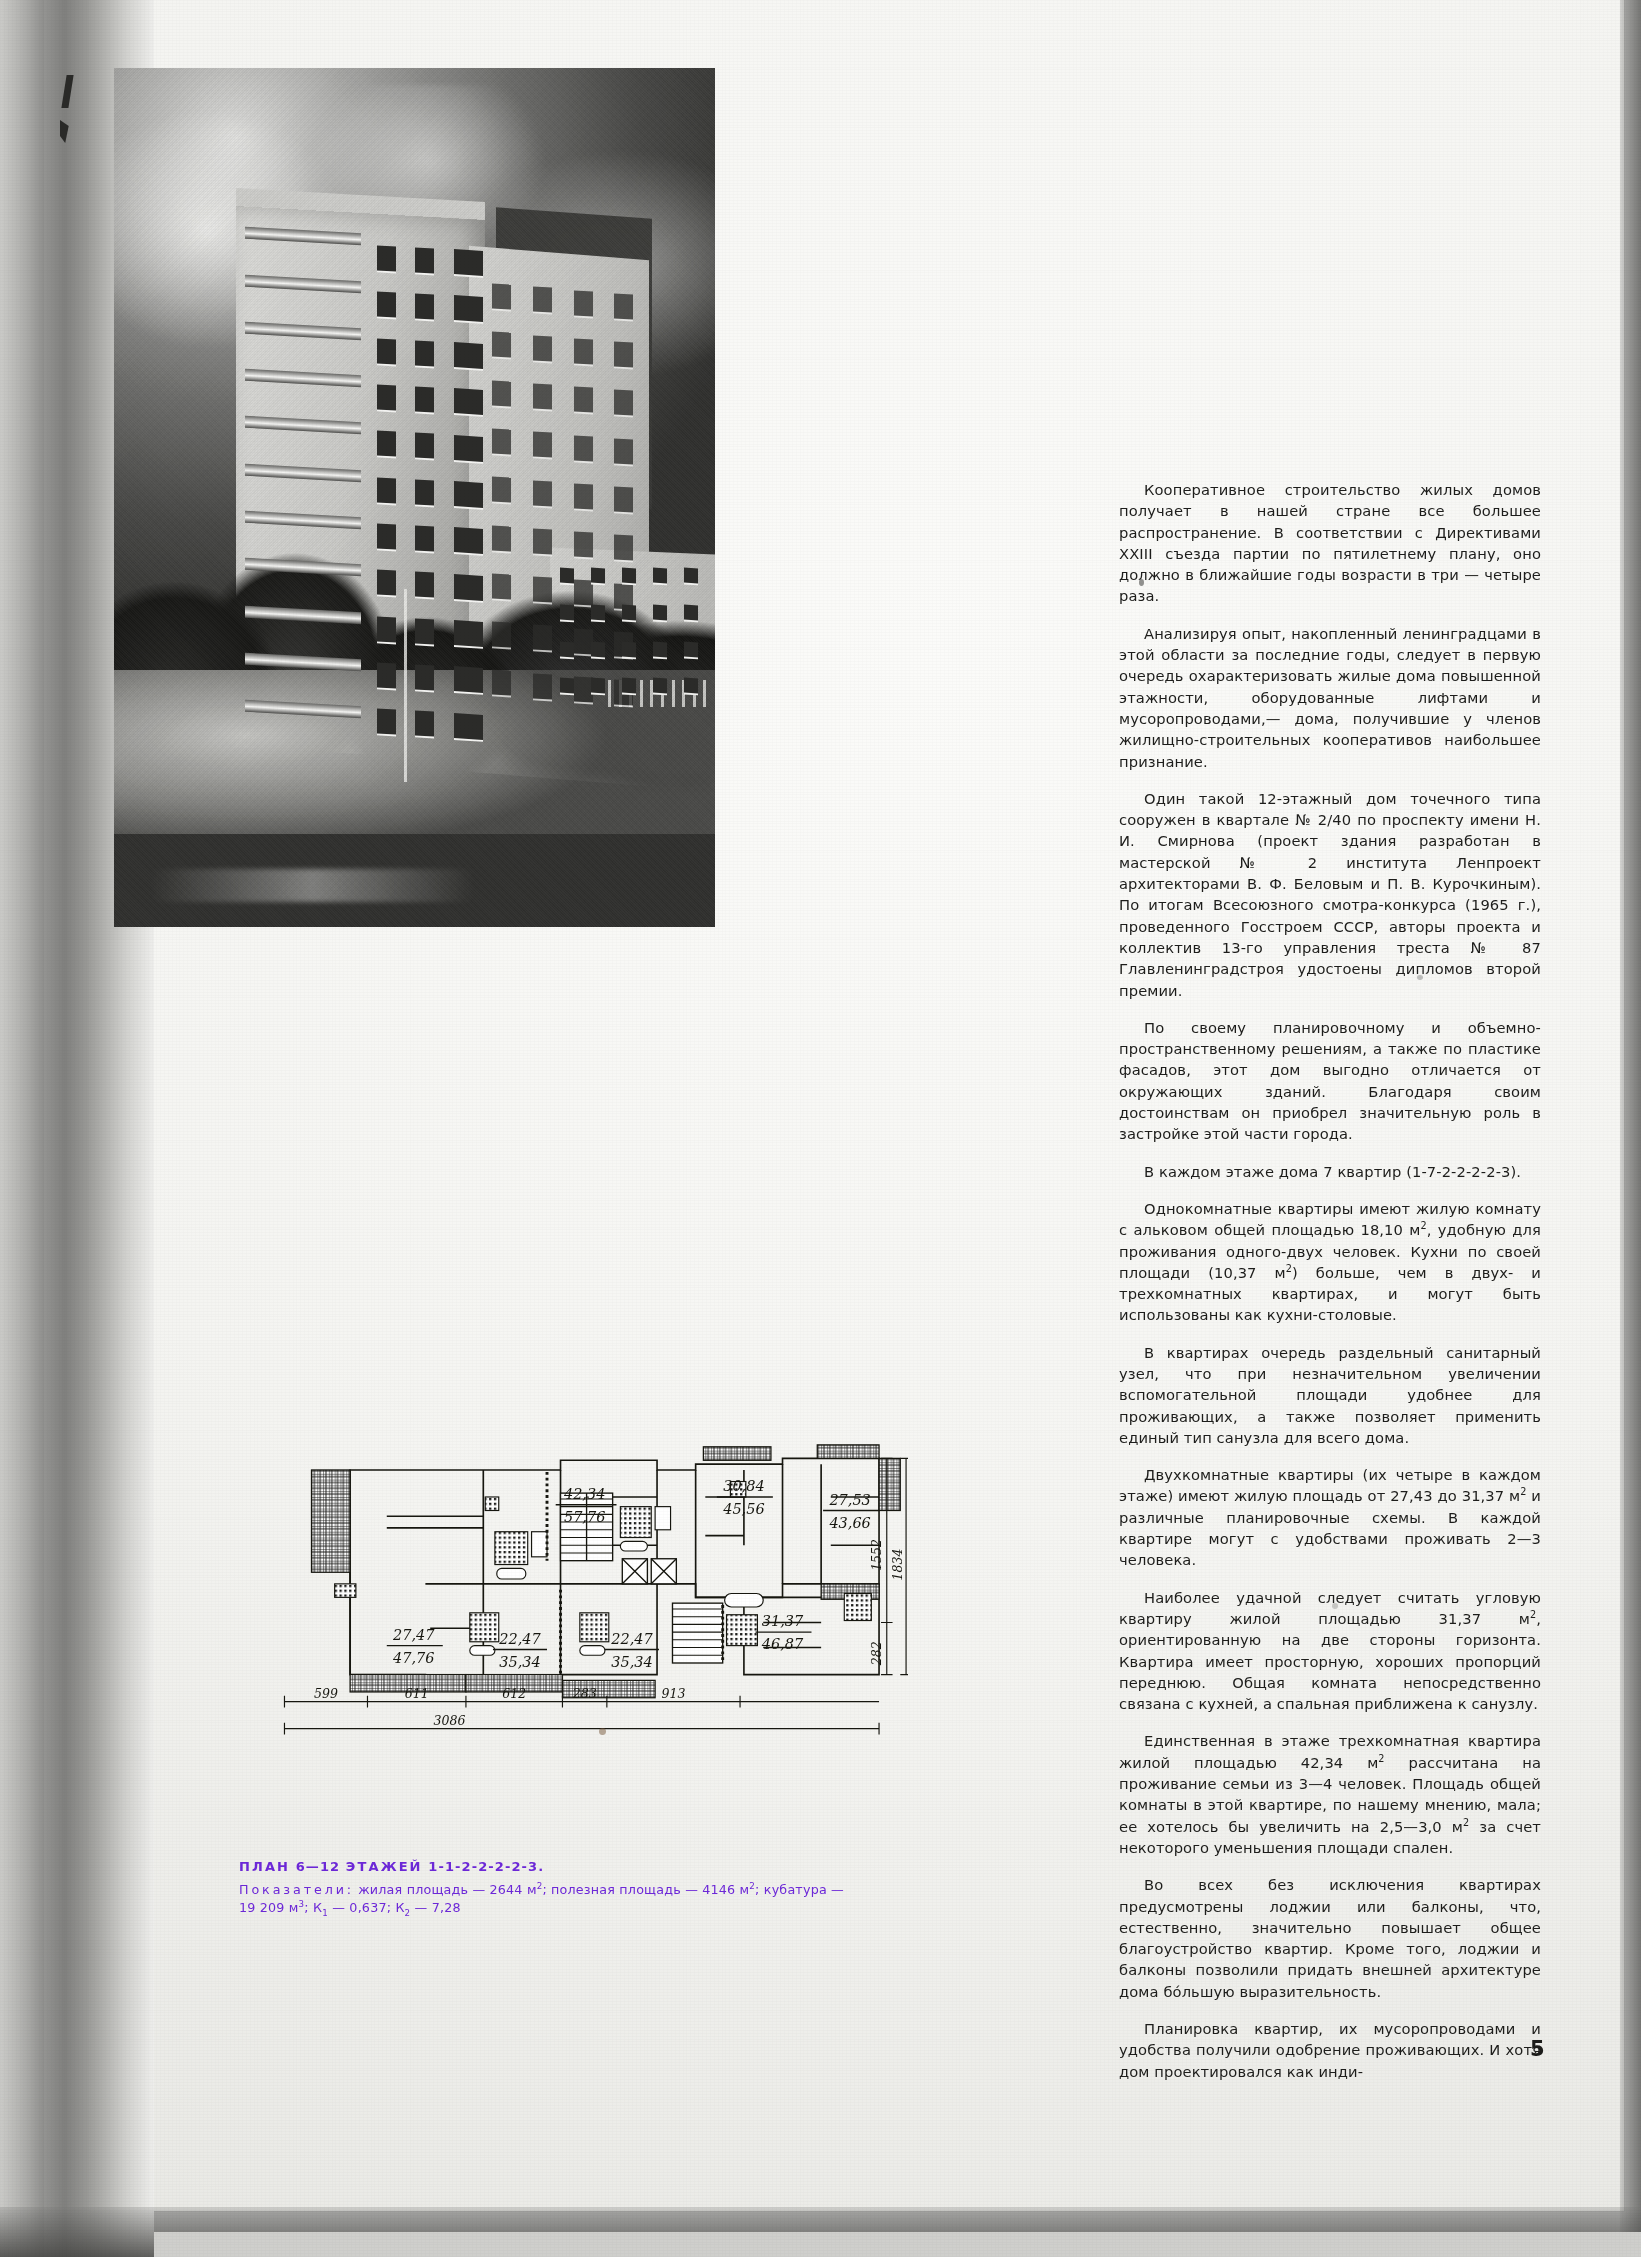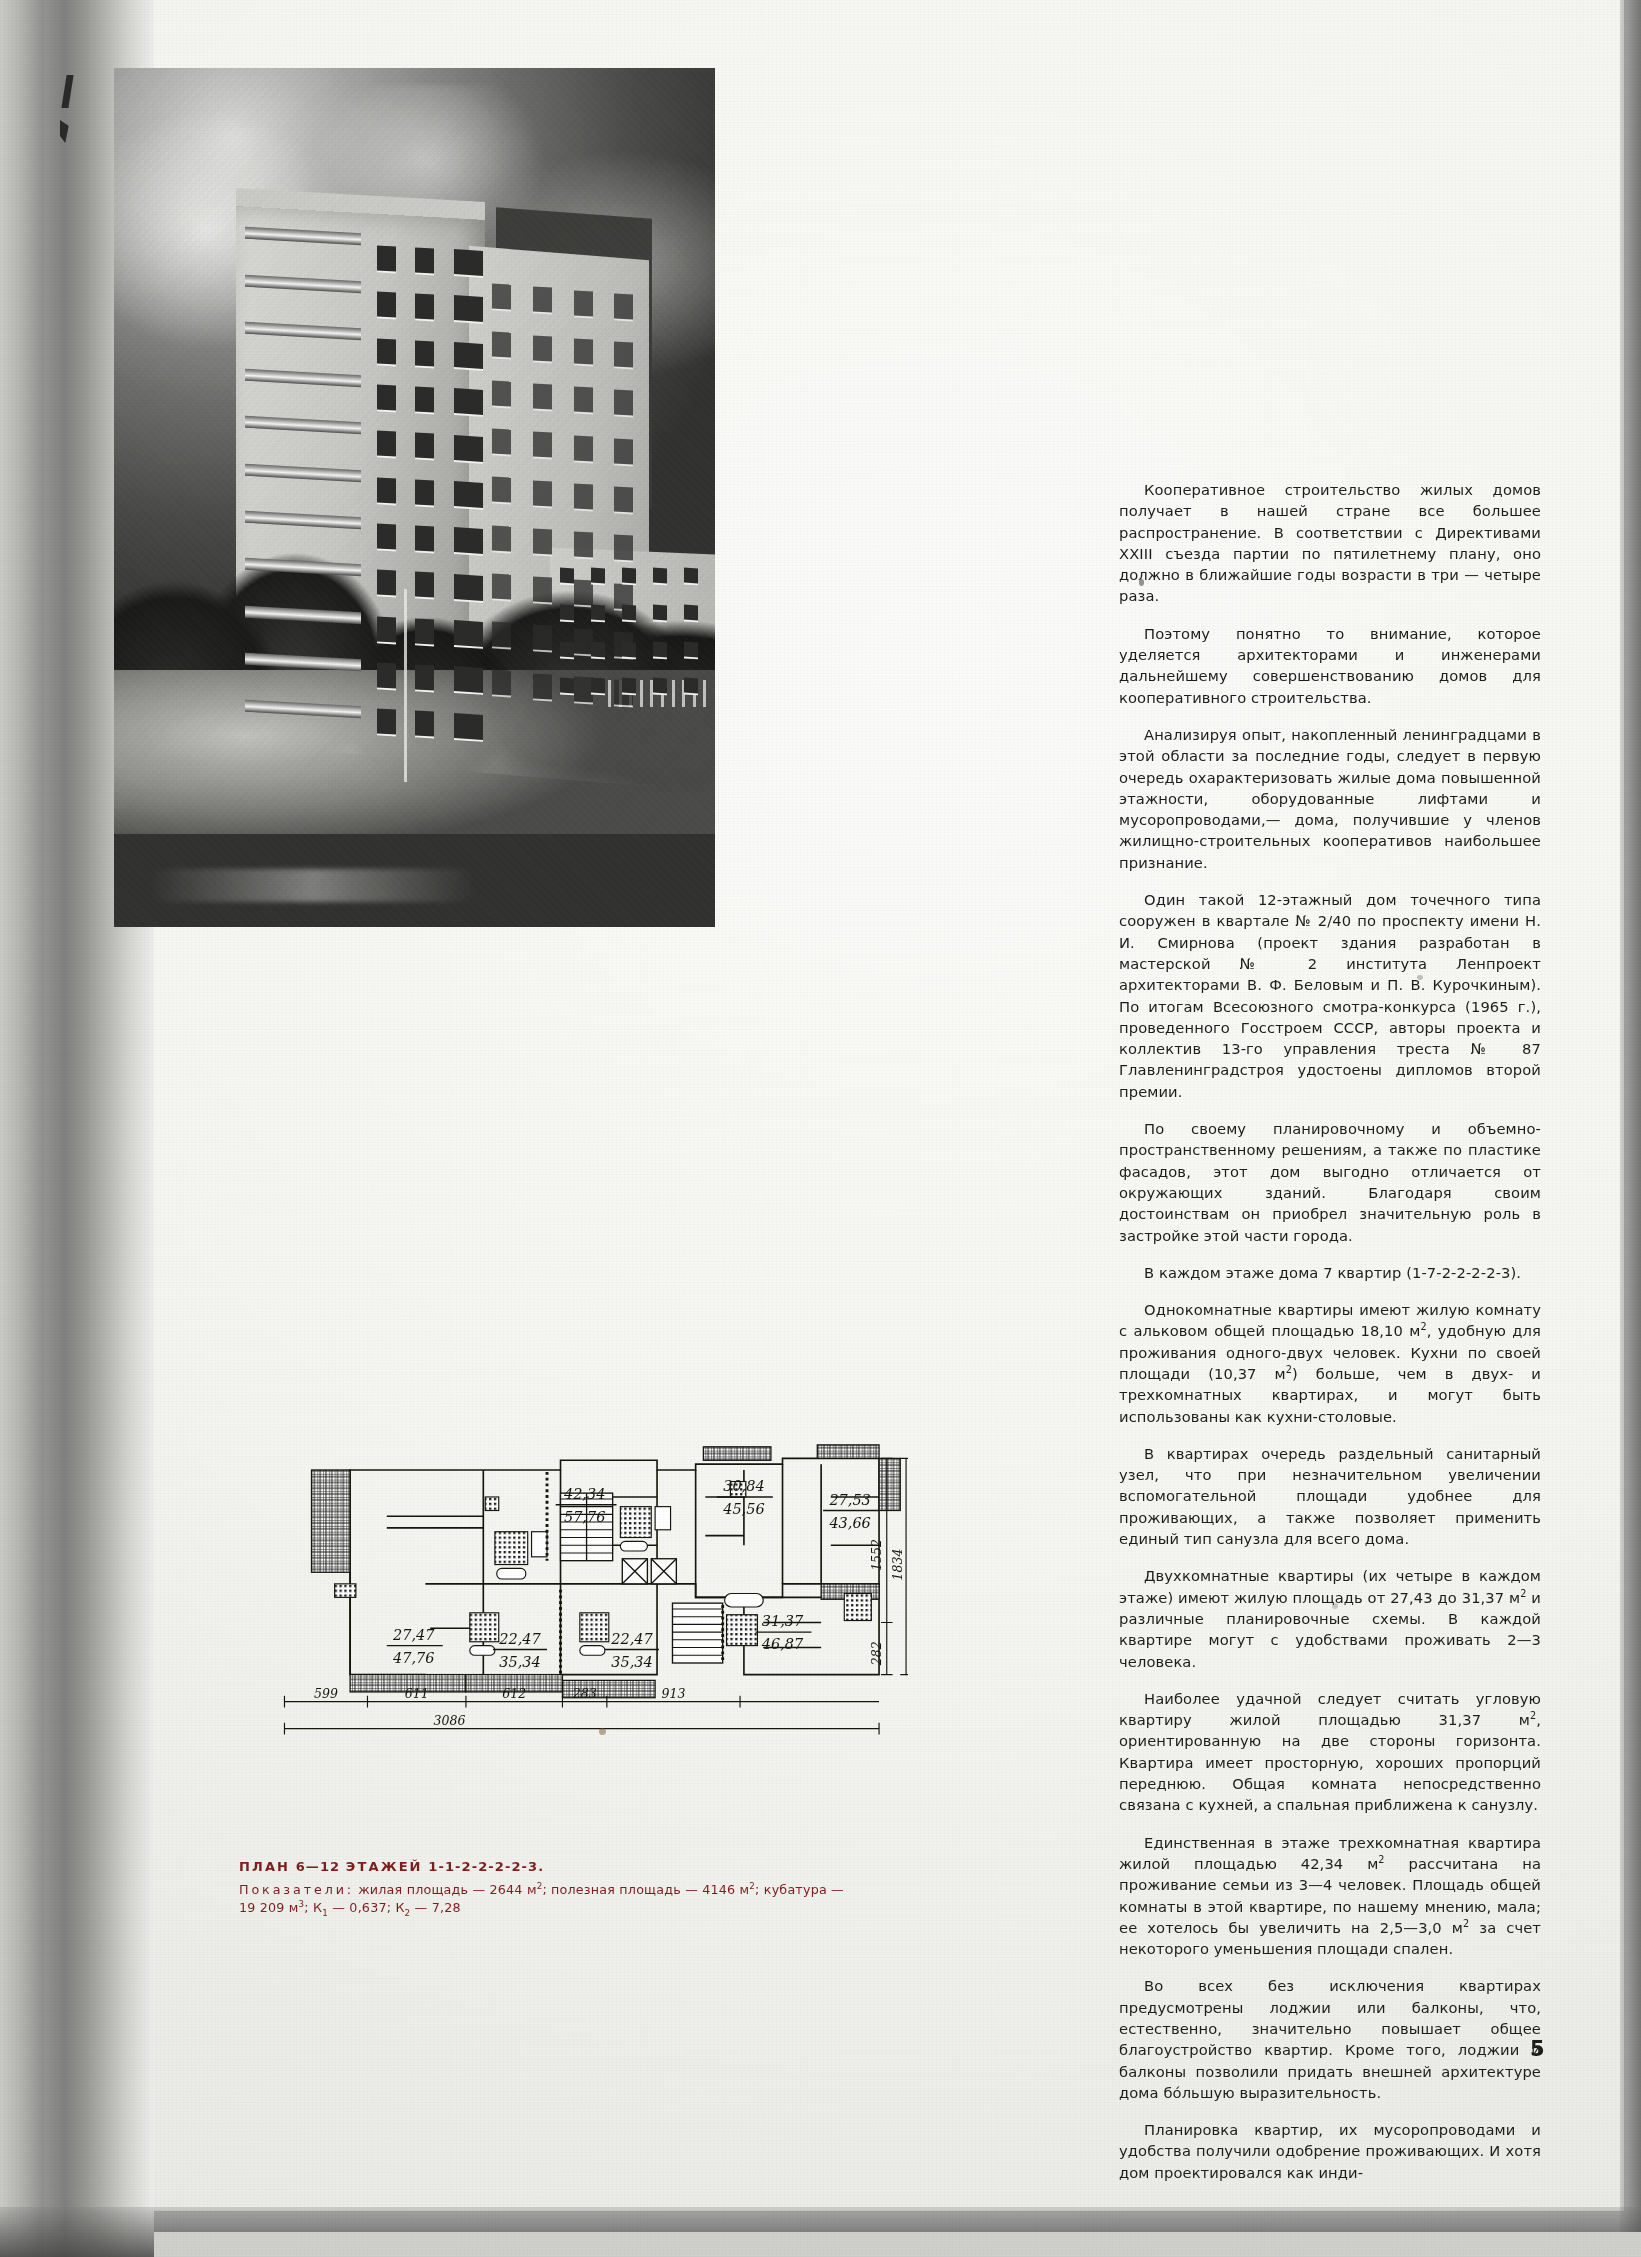--- a/index.html
+++ b/index.html
@@ -175,21 +175,21 @@
     font-family:"DejaVu Sans", sans-serif;
     font-weight:bold;font-size:21px;color:#1c1c1a;
   }
 
   
   .planwrap{position:absolute;left:242px;top:1439px;width:666px;height:309px;}
   .plan-svg{display:block;}
 
   .cap{
     position:absolute;left:239px;top:1859px;width:618px;
-    font-family:"DejaVu Sans", sans-serif;color:#7f1d1d;
+    font-family:"DejaVu Sans", sans-serif;color:#6d28d9;
   }
   .cap-title{font-size:13px;font-weight:bold;letter-spacing:1.1px;}
   .cap-title .lead{font-weight:bold;letter-spacing:2.1px;}
   .cap-body{font-size:12.7px;line-height:18.3px;margin-top:6.8px;letter-spacing:0.2px;}
   .cap-body .sp{letter-spacing:2.9px;}
   .cap-body sup{font-size:8.7px;line-height:0;vertical-align:super;}
 
   
   .smudge{position:absolute;border-radius:50%;pointer-events:none;}
   .s1{left:1139px;top:579px;width:4.8px;height:6.8px;background:rgba(60,60,58,.55);}
@@ -494,21 +494,20 @@
       <span>1-1-2-2-2-2-3.</span>
     </div>
     <div class="cap-body">
       <span class="sp">Показатели:</span>
       <span>жилая площадь — 2644 м<sup>2</sup>; полезная площадь — 4146 м<sup>2</sup>; кубатура — 19 209 м<sup>3</sup>; К<sub style="font-size:8.7px">1</sub> — 0,637; К<sub style="font-size:8.7px">2</sub> — 7,28</span>
     </div>
   </div>
 
   <div class="col">
       <p>Кооперативное строительство жилых домов получает в нашей стране все большее распространение. В соответствии с Директивами XXIII съезда партии по пятилетнему плану, оно должно в ближайшие годы возрасти в три — четыре раза.</p>
-      <p>Поэтому понятно то внимание, которое уделяется архитекторами и инженерами дальнейшему совершенствованию домов для кооперативного строительства.</p>
       <p>Анализируя опыт, накопленный ленинградцами в этой области за последние годы, следует в первую очередь охарактеризовать жилые дома повышенной этажности, оборудованные лифтами и мусоропроводами,— дома, получившие у членов жилищно-строительных кооперативов наибольшее признание.</p>
       <p>Один такой 12-этажный дом точечного типа сооружен в квартале № 2/40 по проспекту имени Н. И. Смирнова (проект здания разработан в мастерской № 2 института Ленпроект архитекторами В. Ф. Беловым и П. В. Курочкиным). По итогам Всесоюзного смотра-конкурса (1965 г.), проведенного Госстроем СССР, авторы проекта и коллектив 13-го управления треста № 87 Главленинградстроя удостоены дипломов второй премии.</p>
       <p>По своему планировочному и объемно-пространственному решениям, а также по пластике фасадов, этот дом выгодно отличается от окружающих зданий. Благодаря своим достоинствам он приобрел значительную роль в застройке этой части города.</p>
       <p>В каждом этаже дома 7 квартир (1-7-2-2-2-2-3).</p>
       <p>Однокомнатные квартиры имеют жилую комнату с альковом общей площадью 18,10 м<sup>2</sup>, удобную для проживания одного-двух человек. Кухни по своей площади (10,37 м<sup>2</sup>) больше, чем в двух- и трехкомнатных квартирах, и могут быть использованы как кухни-столовые.</p>
       <p>В квартирах очередь раздельный санитарный узел, что при незначительном увеличении вспомогательной площади удобнее для проживающих, а также позволяет применить единый тип санузла для всего дома.</p>
       <p>Двухкомнатные квартиры (их четыре в каждом этаже) имеют жилую площадь от 27,43 до 31,37 м<sup>2</sup> и различные планировочные схемы. В каждой квартире могут с удобствами проживать 2—3 человека.</p>
       <p>Наиболее удачной следует считать угловую квартиру жилой площадью 31,37 м<sup>2</sup>, ориентированную на две стороны горизонта. Квартира имеет просторную, хороших пропорций переднюю. Общая комната непосредственно связана с кухней, а спальная приближена к санузлу.</p>
       <p>Единственная в этаже трехкомнатная квартира жилой площадью 42,34 м<sup>2</sup> рассчитана на проживание семьи из 3—4 человек. Площадь общей комнаты в этой квартире, по нашему мнению, мала; ее хотелось бы увеличить на 2,5—3,0 м<sup>2</sup> за счет некоторого уменьшения площади спален.</p>
       <p>Во всех без исключения квартирах предусмотрены лоджии или балконы, что, естественно, значительно повышает общее благоустройство квартир. Кроме того, лоджии и балконы позволили придать внешней архитектуре дома бо́льшую выразительность.</p>

